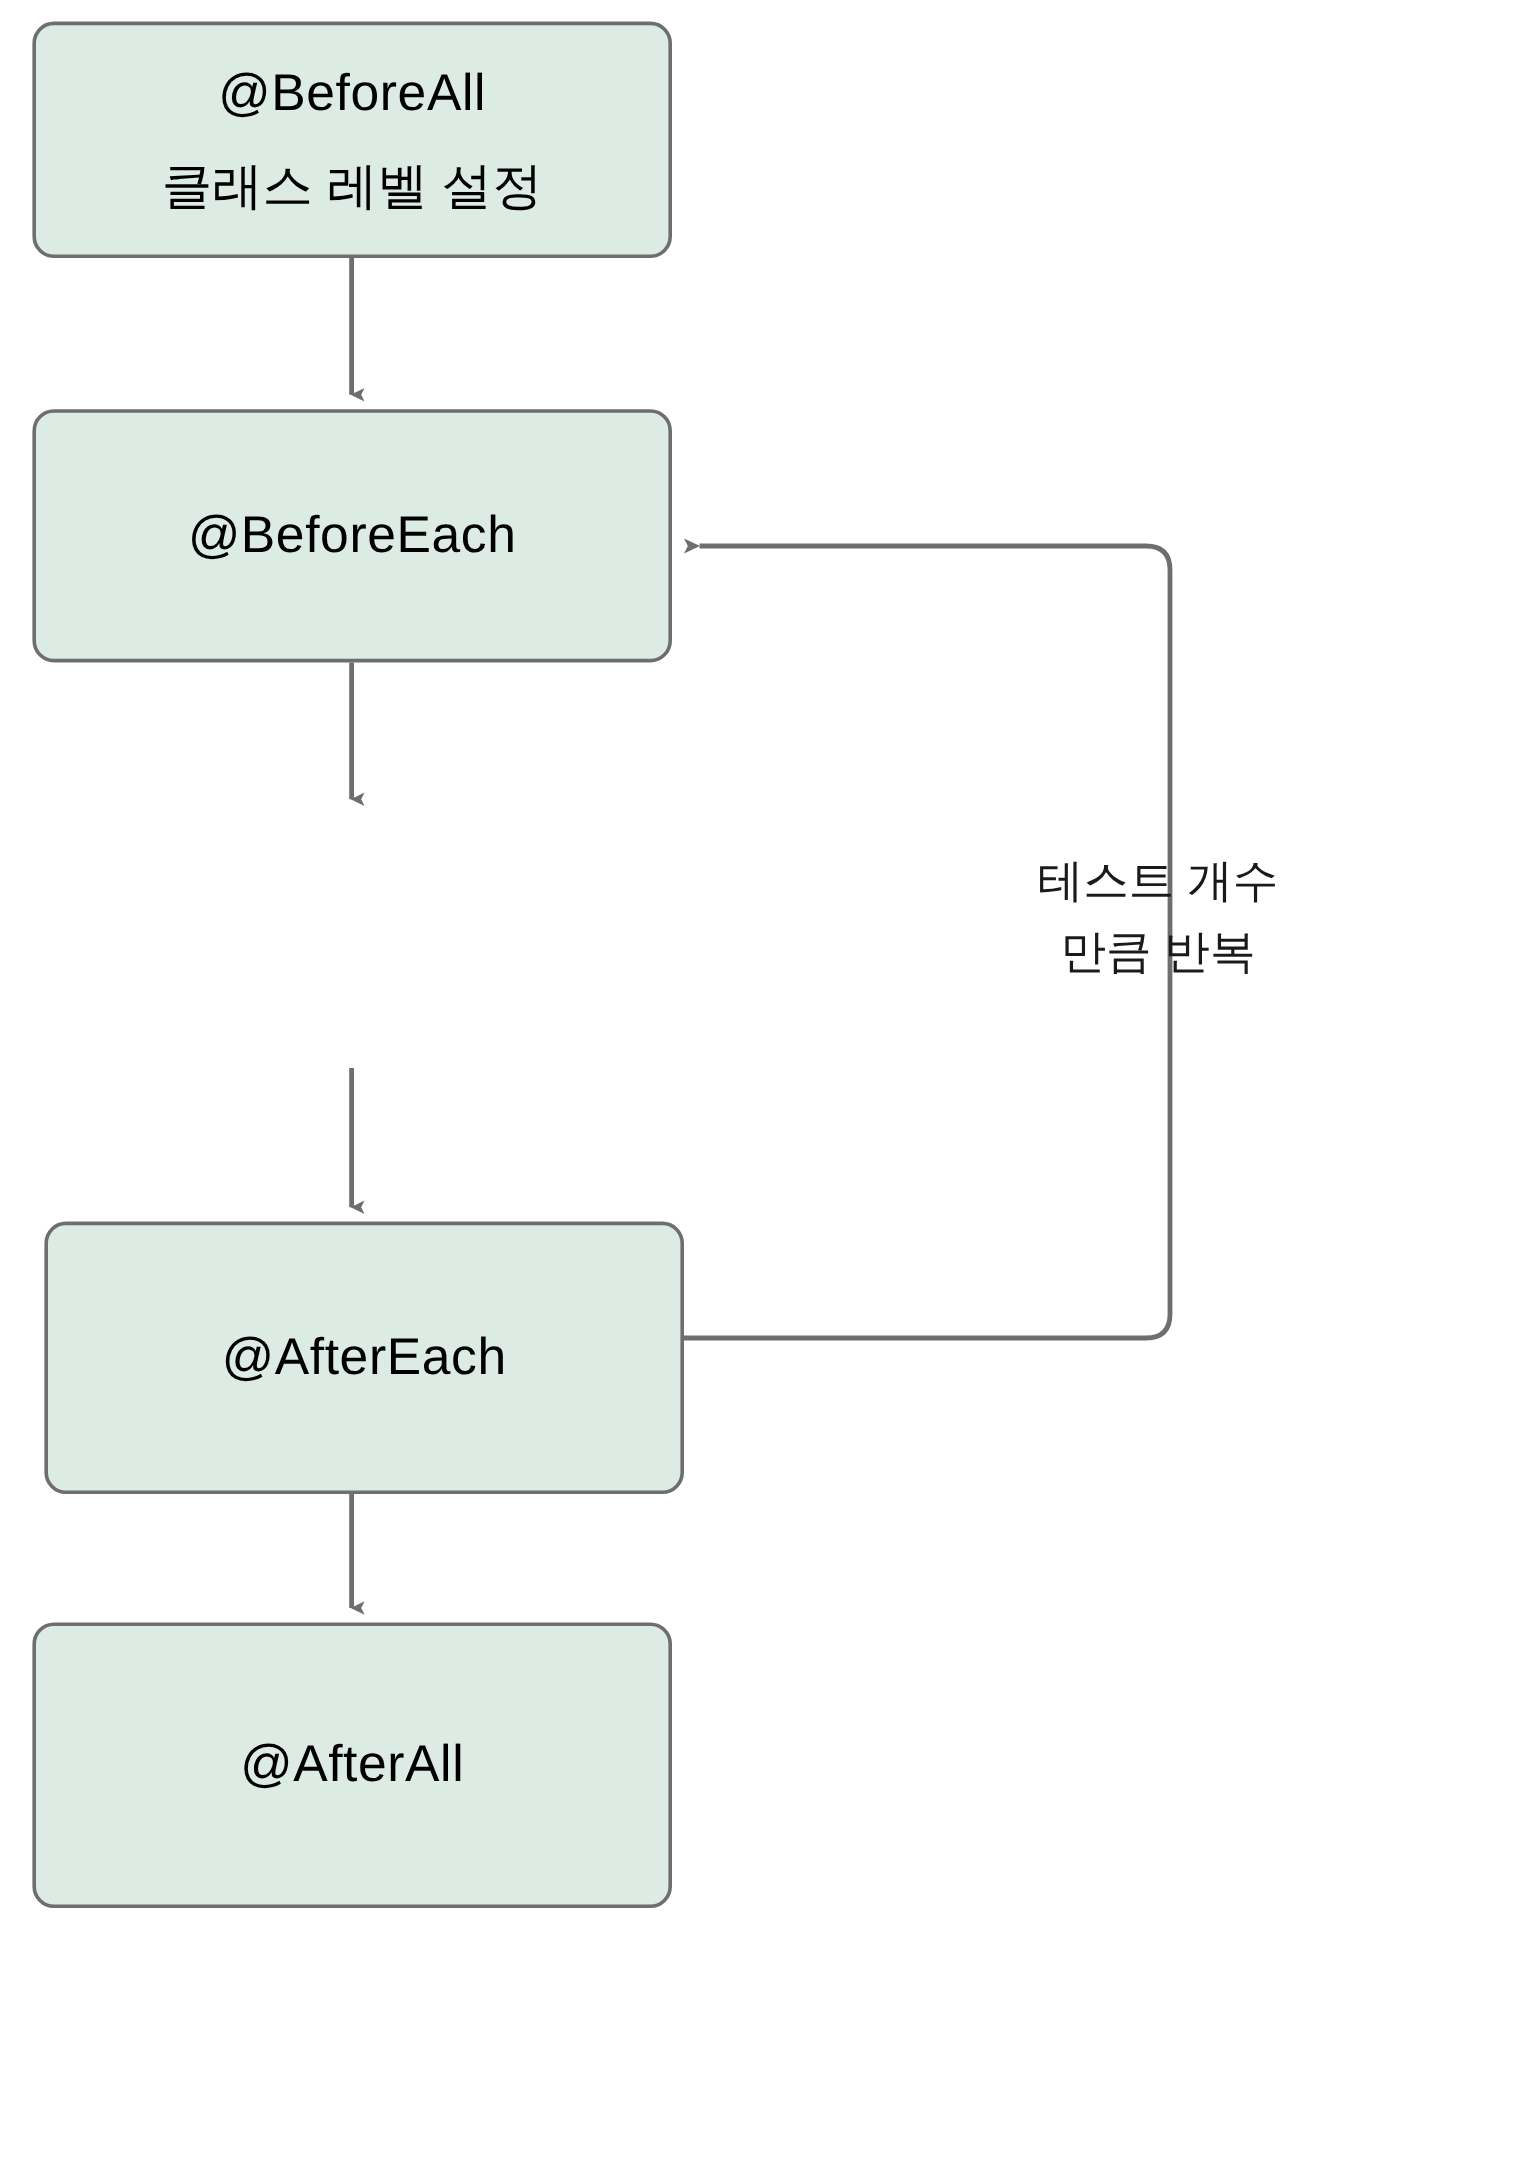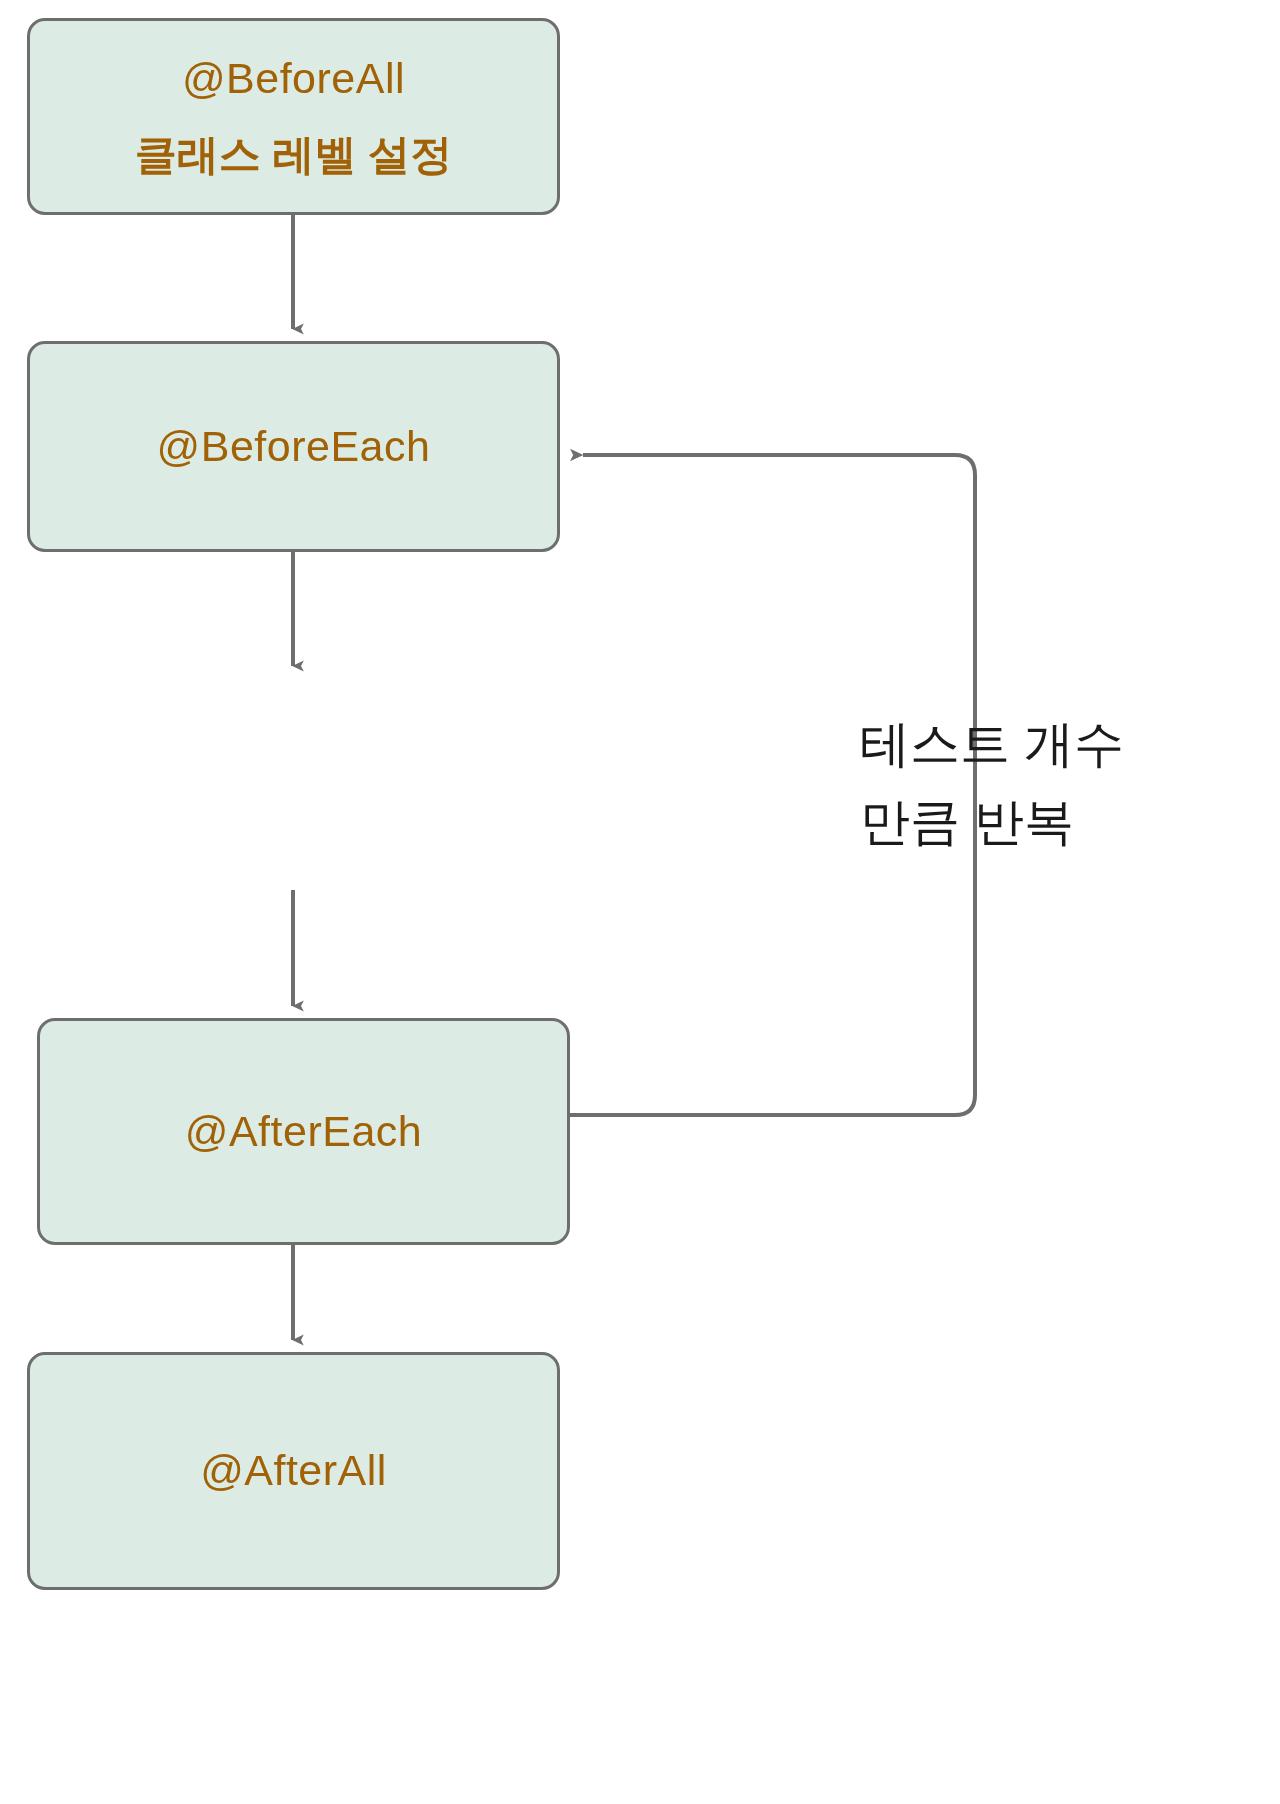--- a/index.html
+++ b/index.html
@@ -27,40 +27,40 @@
   .node-box {
     position: absolute;
     box-sizing: border-box;
     background: #dcebe3;
     border: 3px solid #6e6e6e;
     border-radius: 18px;
     display: flex;
     flex-direction: column;
     align-items: center;
     justify-content: center;
-    color: #a16207;
+    color: #000000;
   }
   .node-title {
     font-size: 43px;
     line-height: 1.1;
     font-weight: 400;
     letter-spacing: 0.5px;
     text-align: center;
   }
   .node-sub {
     font-size: 42px;
     line-height: 1.1;
-    font-weight: 700;
+    font-weight: 400;
     text-align: right;
     margin-top: 30px;
   }
   .loop-label {
     position: absolute;
     color: #1a1a1a;
-    font-size: 50px;
+    font-size: 38px;
     line-height: 1.55;
     text-align: center;
     white-space: nowrap;
   }
   .loop-label-line { display: block; }
 </style>
 </head>
 <body>
 
 <div id="canvas">

